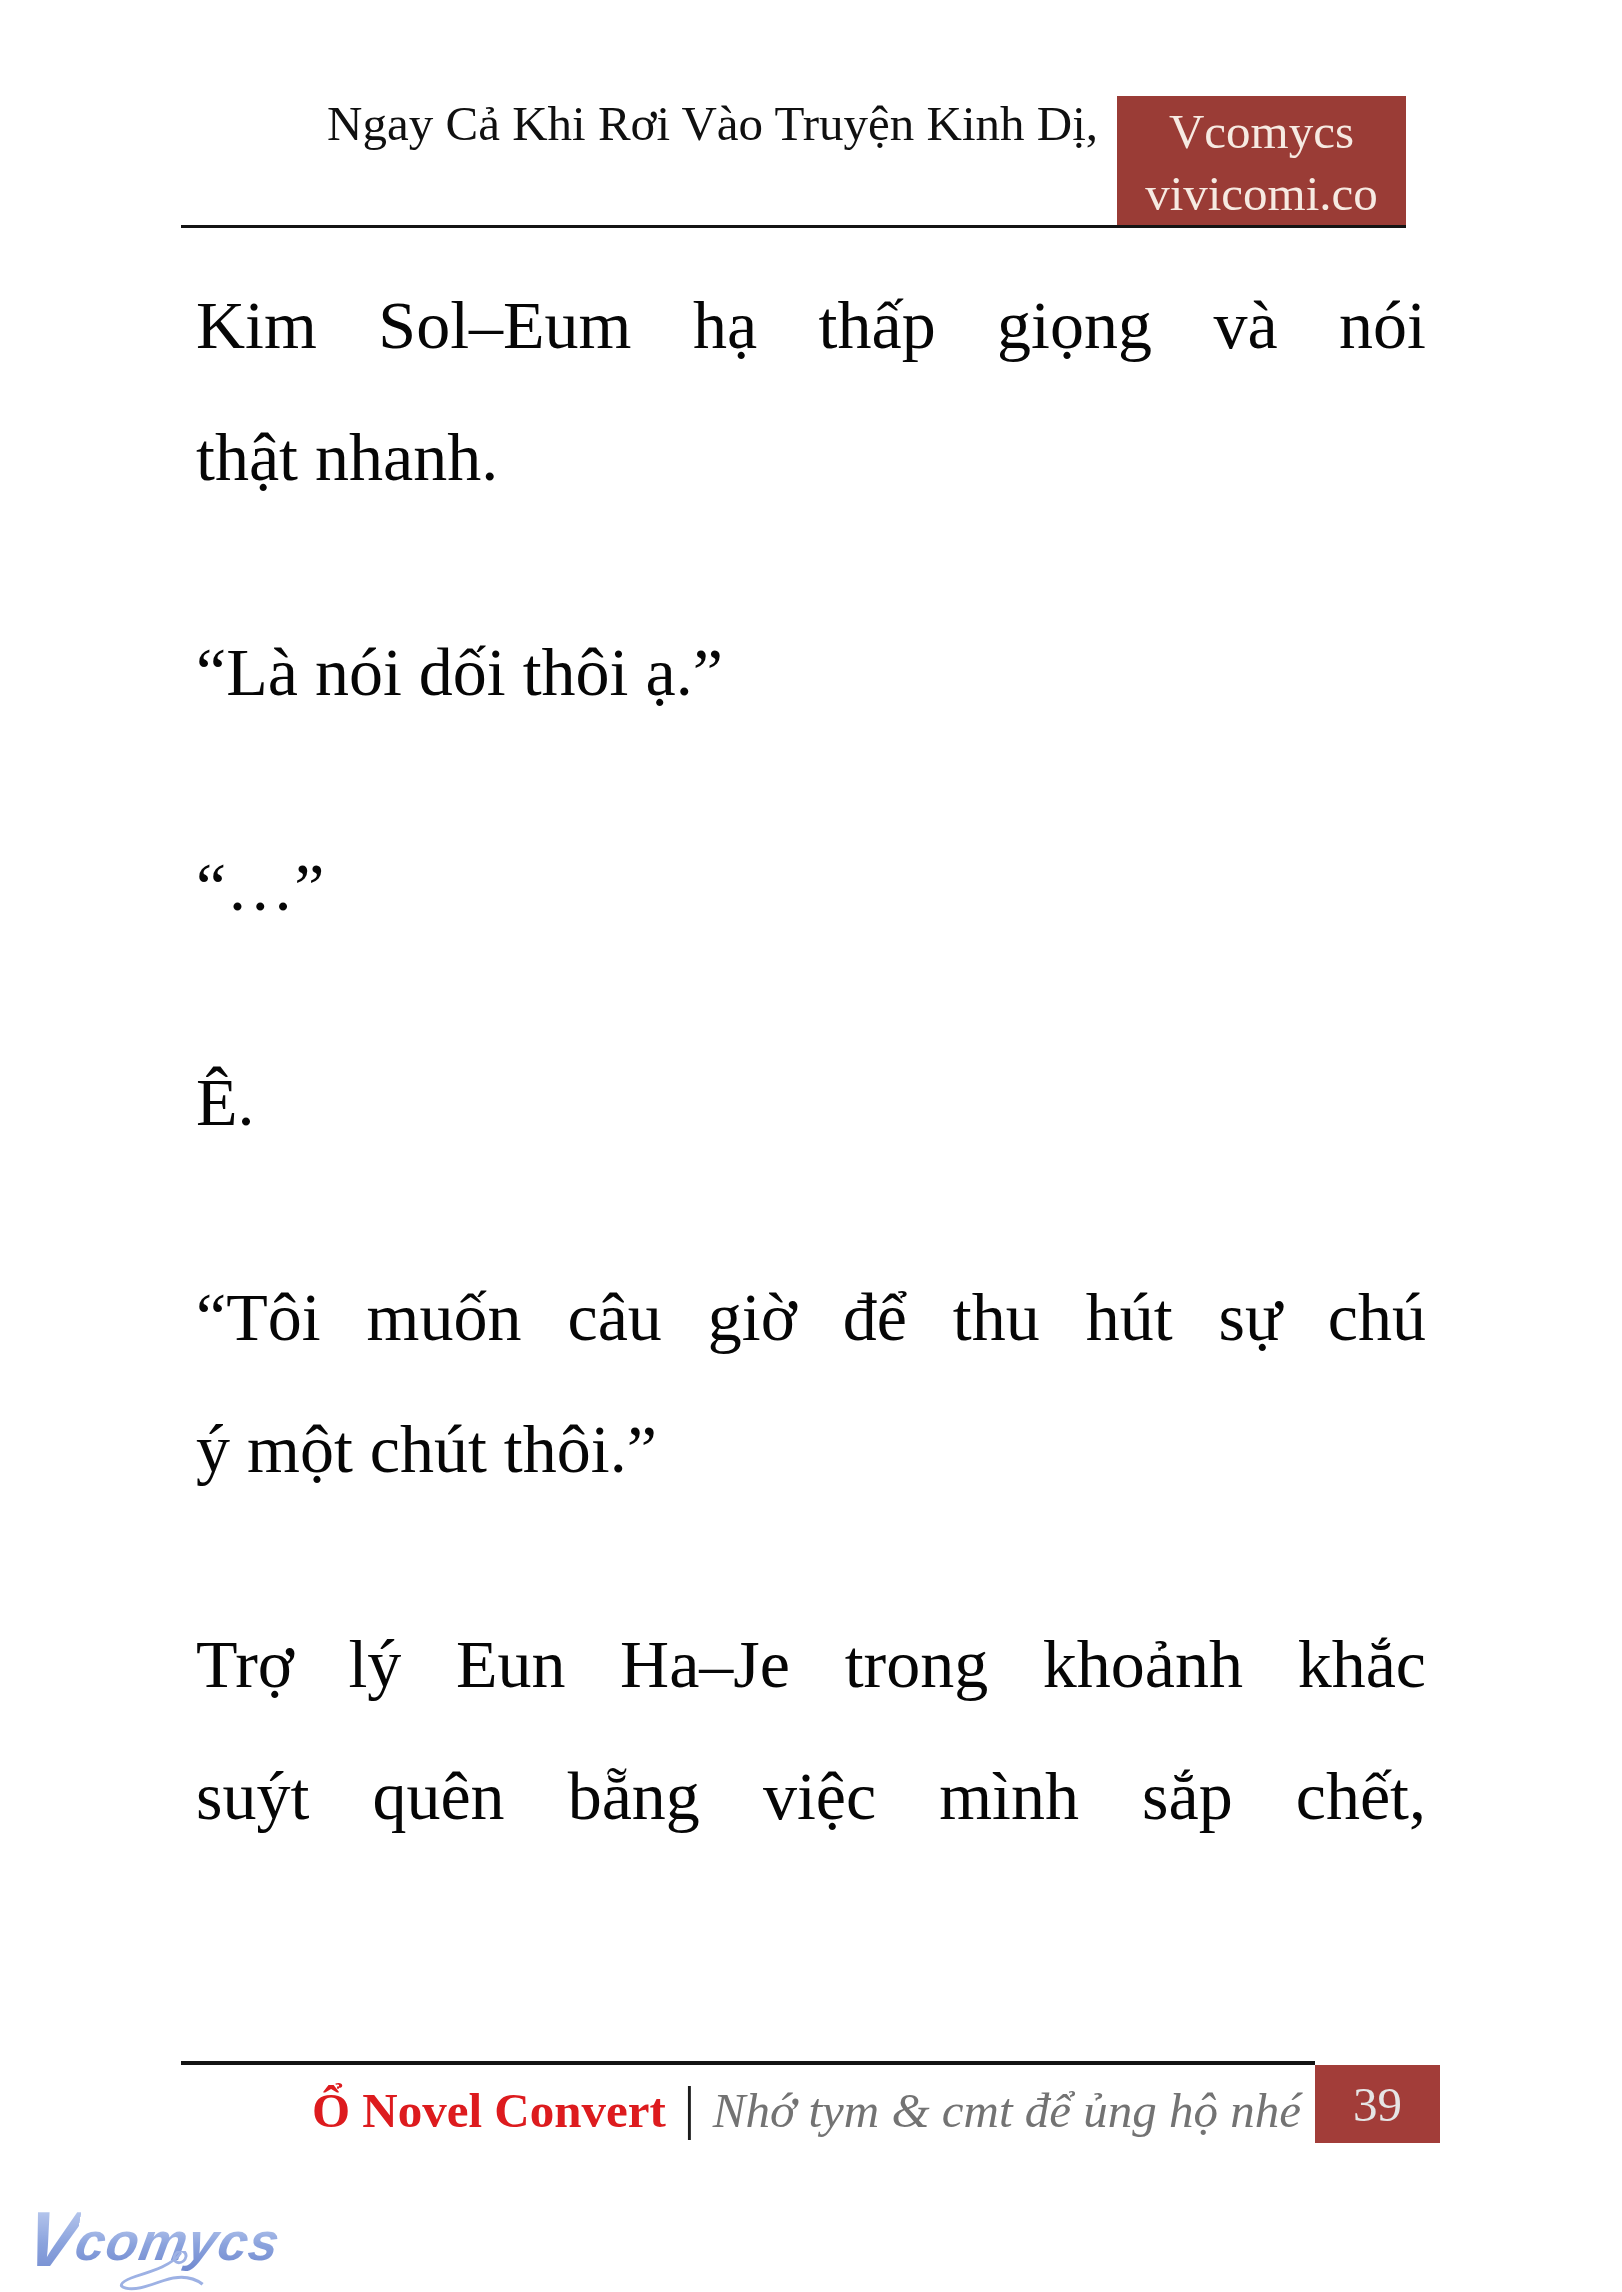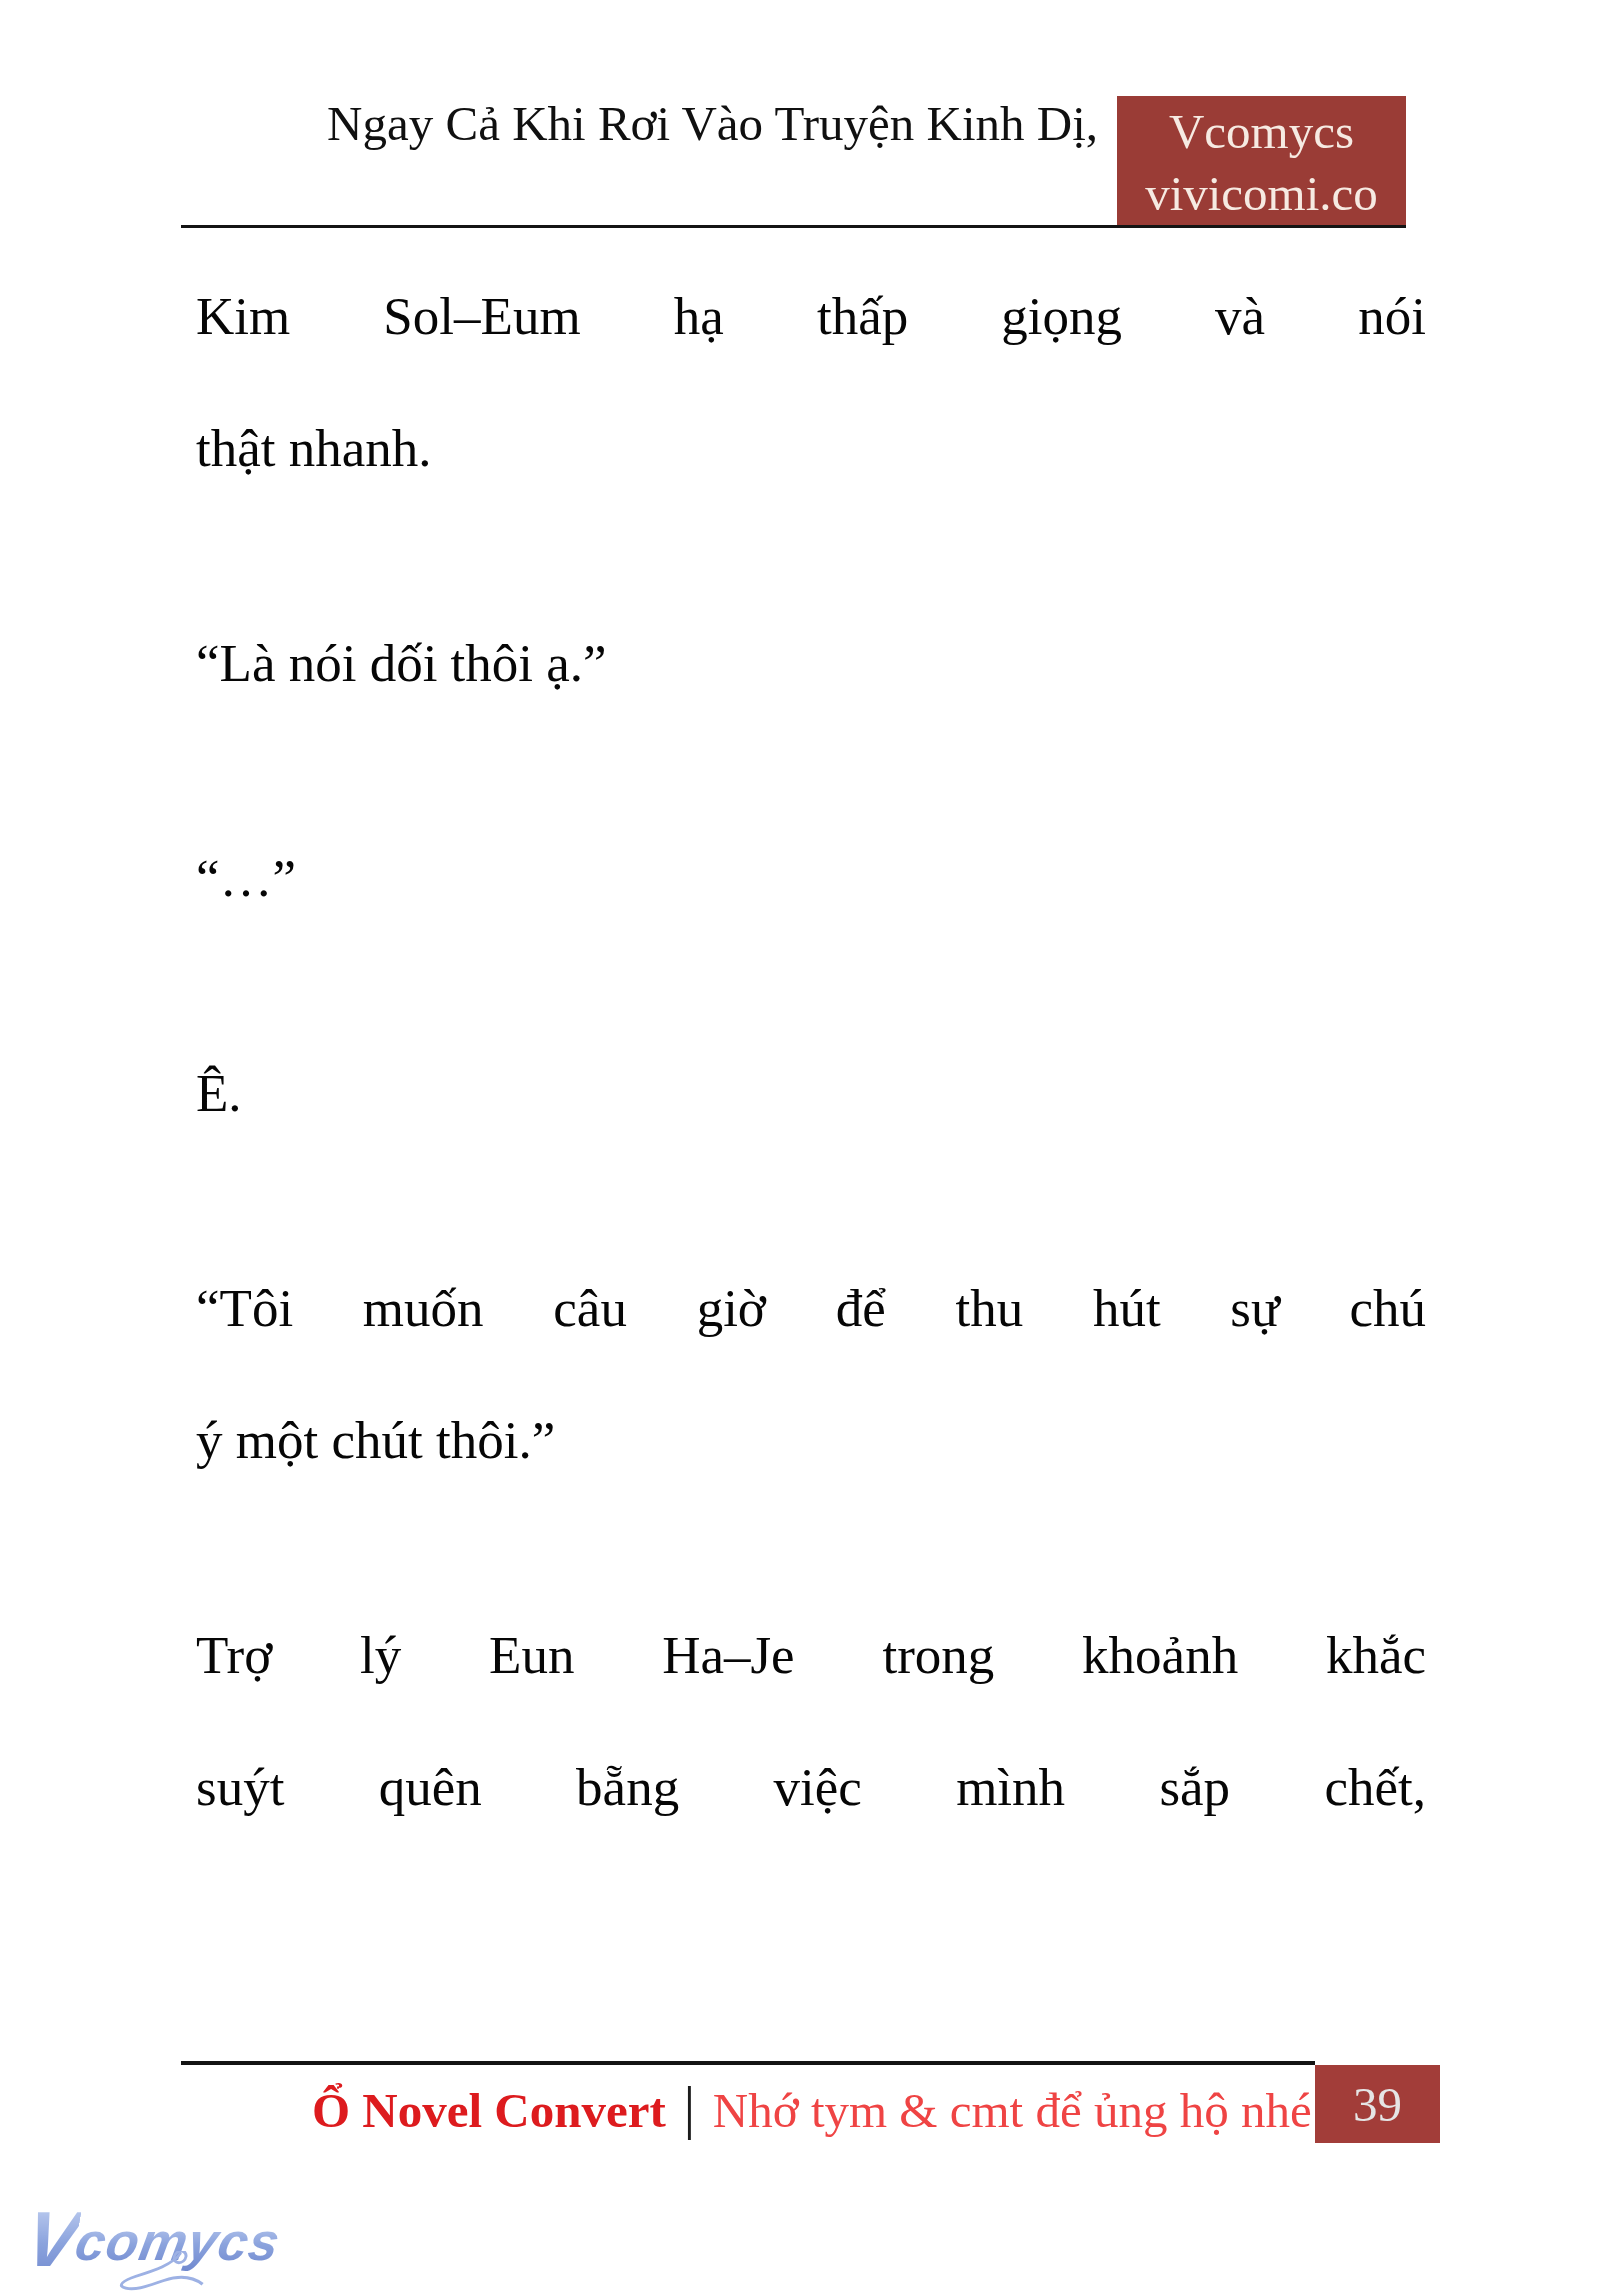--- a/index.html
+++ b/index.html
@@ -27,35 +27,35 @@
     padding-top:4.9px;box-sizing:border-box;
   }
   .header-badge .bline{display:block;}
   .rule{
     position:absolute;background:var(--rule-color,#141414);
   }
   .rule.top{left:181px;top:225px;width:1225px;height:2.9px;}
   .rule.bottom{left:181px;top:2061px;width:1134px;height:3.9px;}
   
   .story{
-    position:absolute;left:196px;top:250px;width:1230px;
-    font-size:53px;line-height:132px;
+    position:absolute;left:196px;top:259px;width:1230px;
+    font-size:68px;line-height:132px;
   }
   .story p{margin:0 0 83px 0;padding:0;}
   .ln{display:block;}
   .just{text-align:justify;text-align-last:justify;}
   
   .footer-line{
     position:absolute;left:312px;top:2075px;height:69px;
     display:flex;align-items:baseline;
     font-size:49px;line-height:65px;white-space:nowrap;
   }
   .footer-brand{font-weight:bold;color:var(--brand-red,#dd1b1e);}
   .footer-sep{font-size:59px;font-weight:400;color:#1c1c1c;margin:0 17.6px;}
-  .footer-note{color:#ef4444;}
+  .footer-note{color:#737373;font-style:italic;}
   .page-badge{
     position:absolute;left:1315px;top:2065px;width:125px;height:78px;
     background:var(--page-badge-bg,#a23d39);
     color:#e5e5e5;text-align:center;
     font-size:49px;line-height:80px;
   }
   
   .watermark{
     position:absolute;left:25.5px;top:2194px;width:255px;height:98px;
     font-family:"Liberation Sans", sans-serif;

